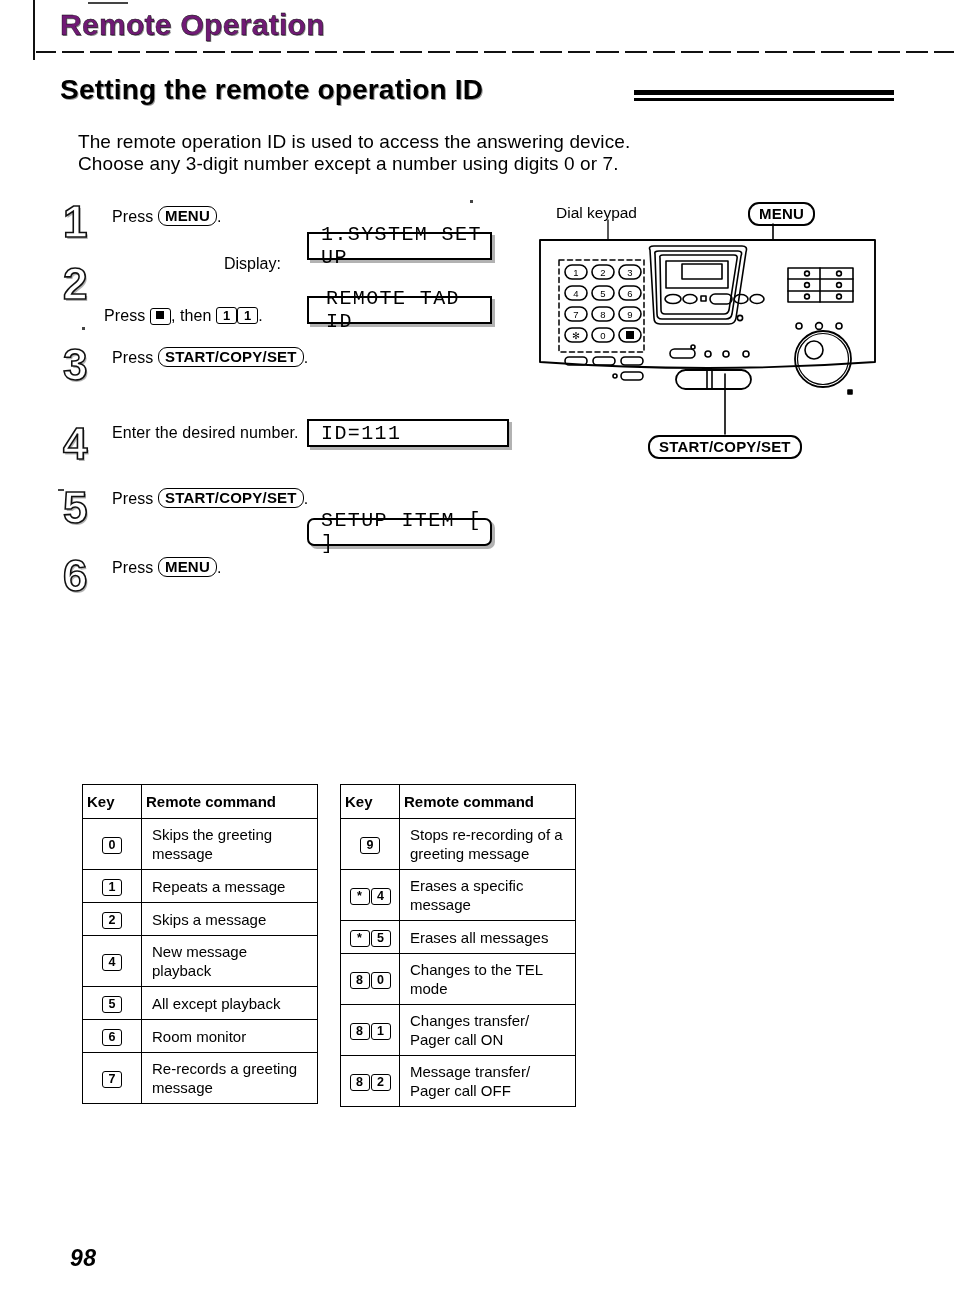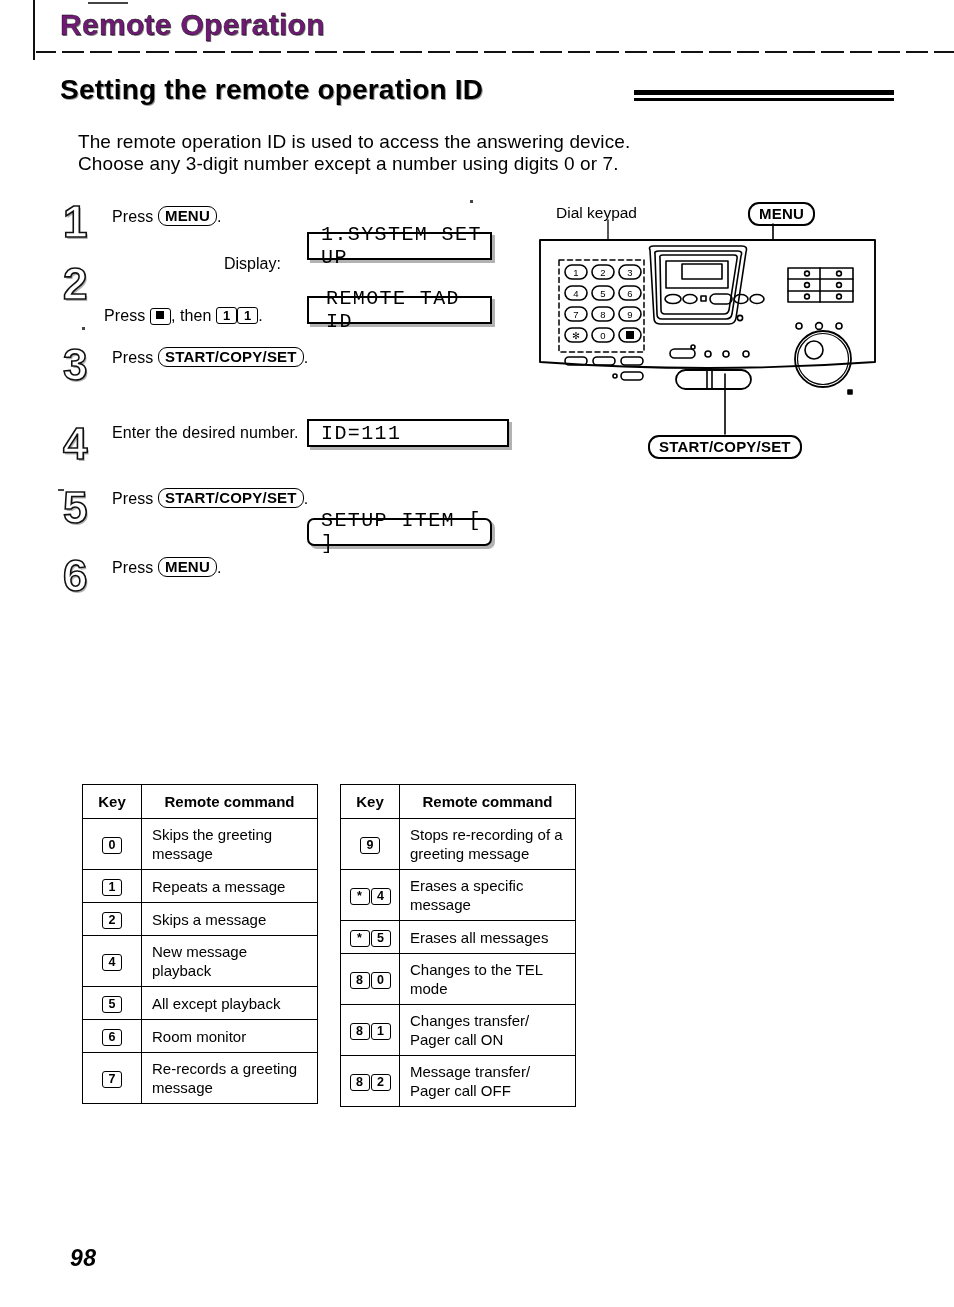--- a/index.html
+++ b/index.html
@@ -147,21 +147,21 @@
   }
   .cmd-table th,.cmd-table td{
     border:1.6px solid #000;
     font-size:15px;
     padding:6px 8px;
     vertical-align:middle;
     line-height:19px;
   }
   .cmd-table th{
     font-weight:bold;
-    text-align:center;
+    text-align:left;
     font-size:15px;
     padding:7px 4px;
     margin-left:44px;
   }
   .cmd-table td.keycell{
     text-align:center;
     width:54px;
     padding:6px 2px;
     white-space:nowrap;
   }

